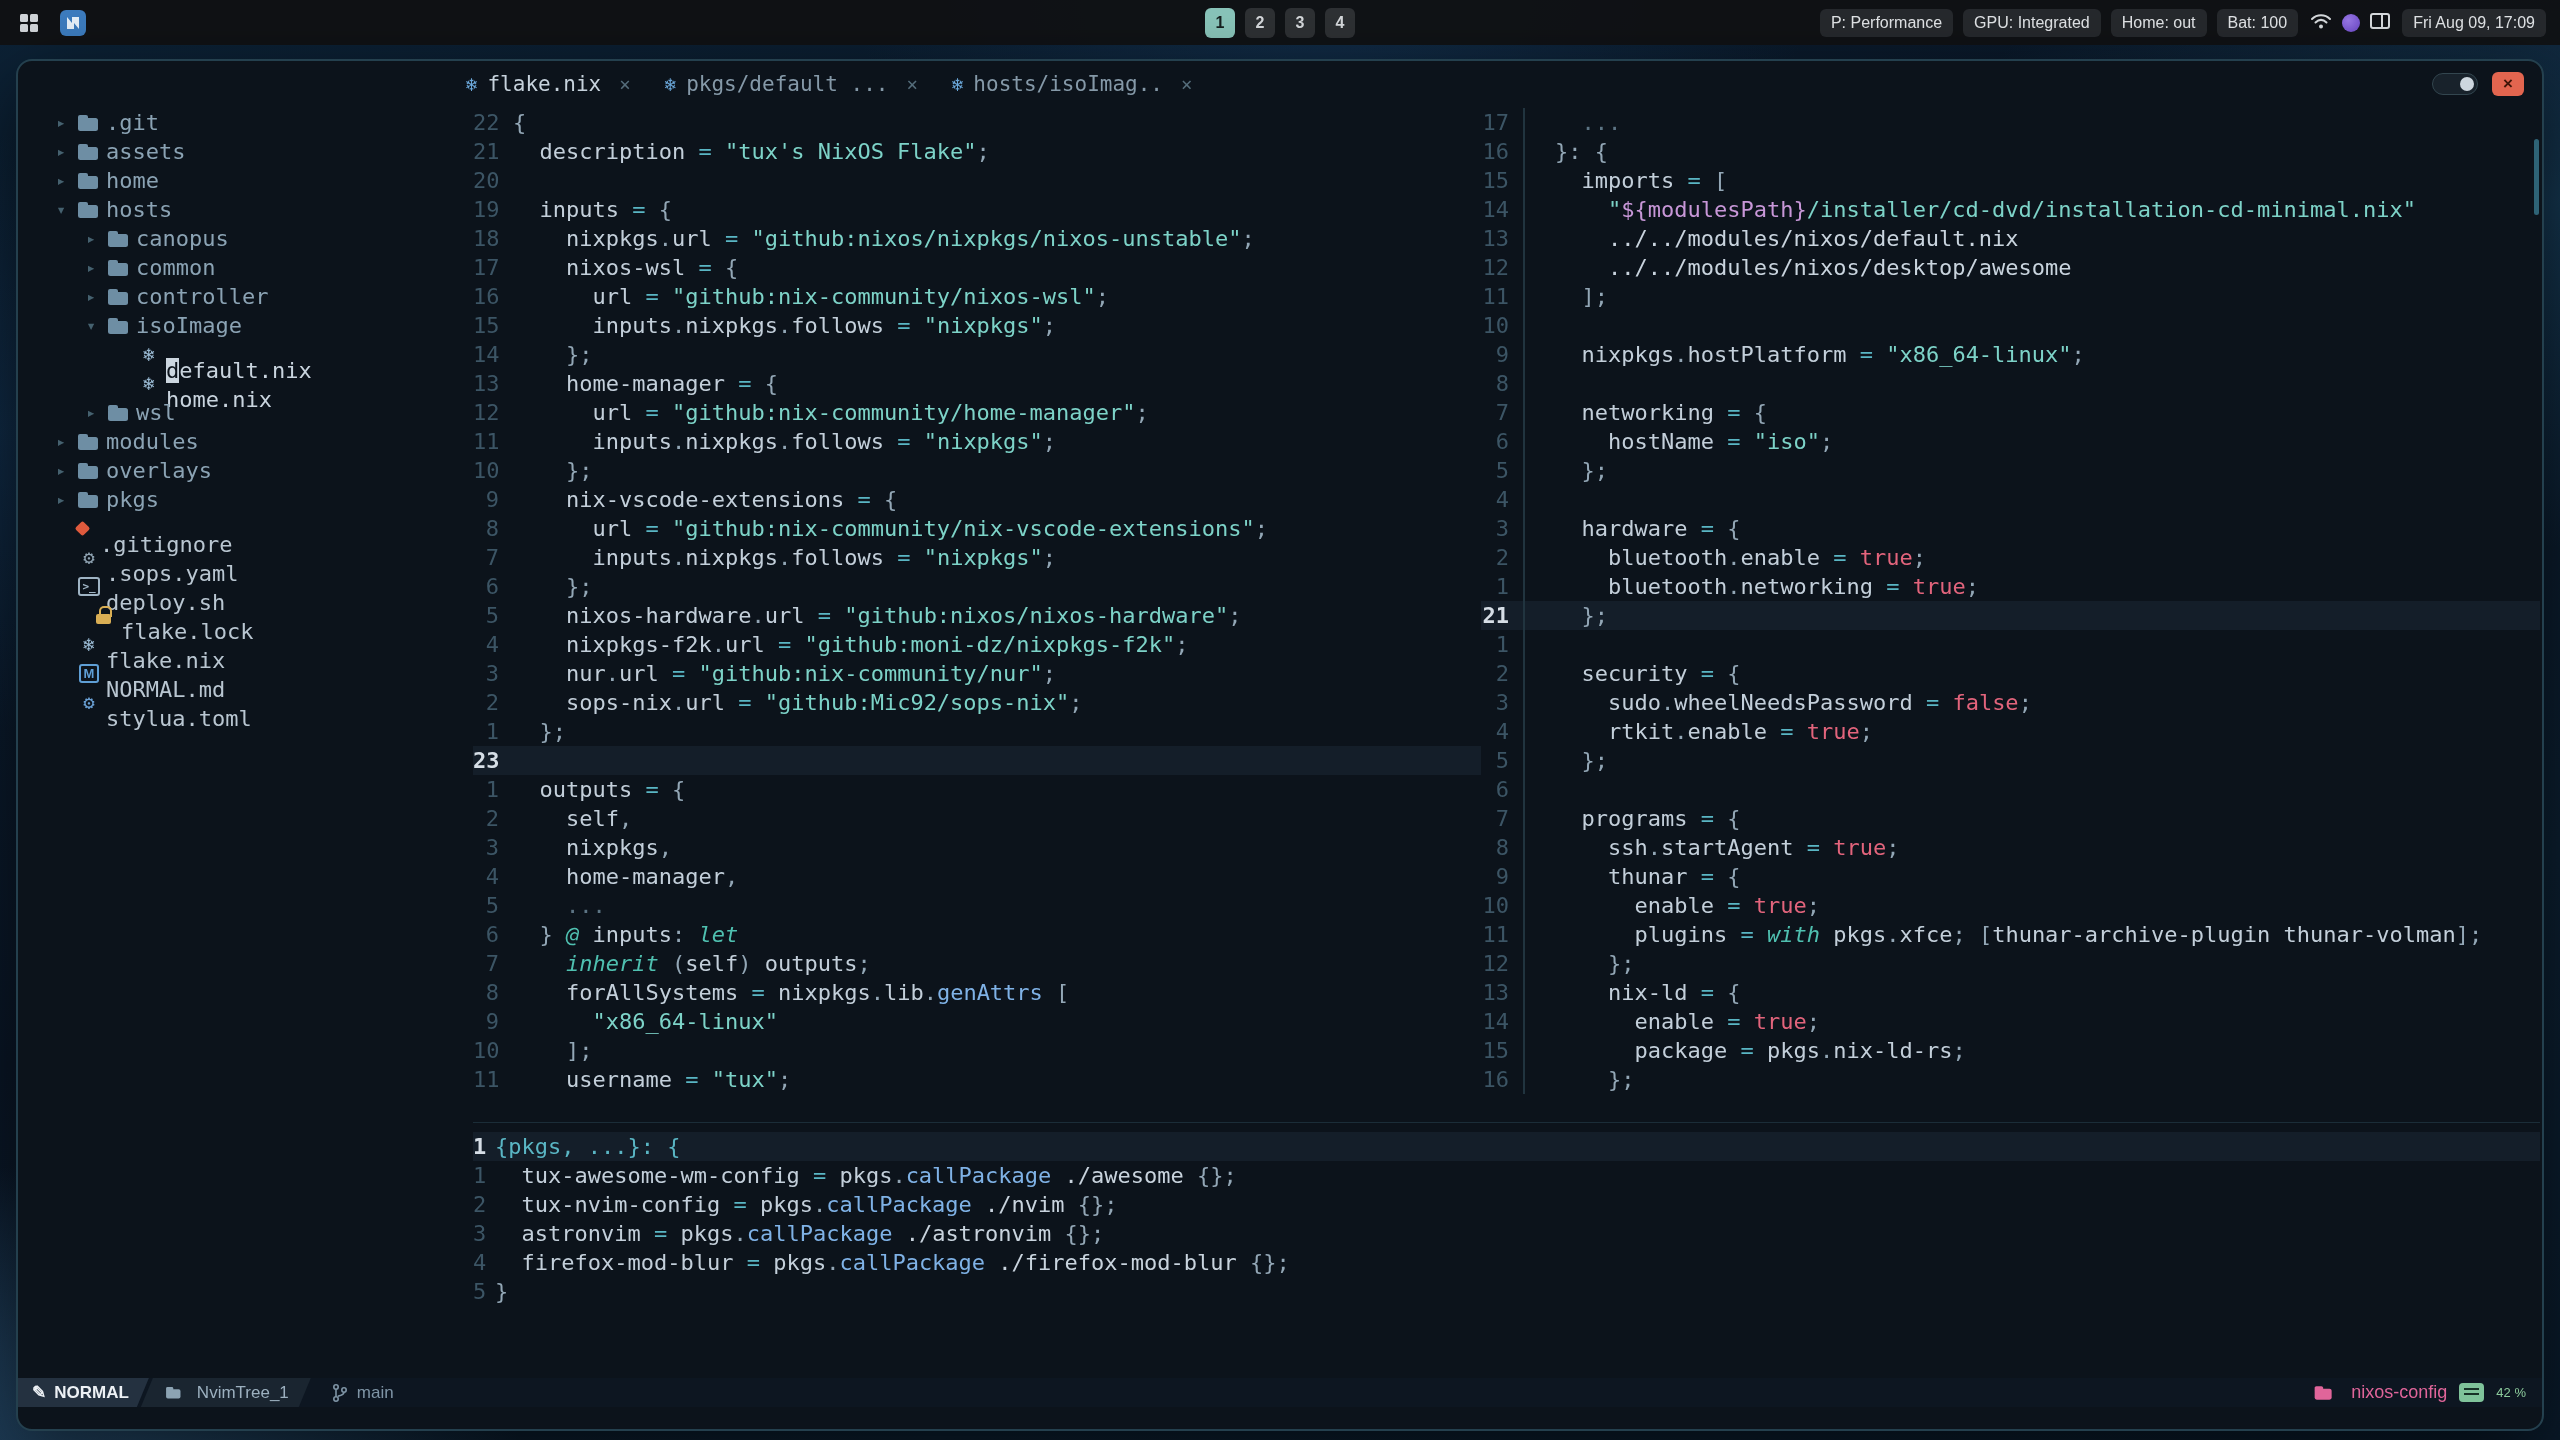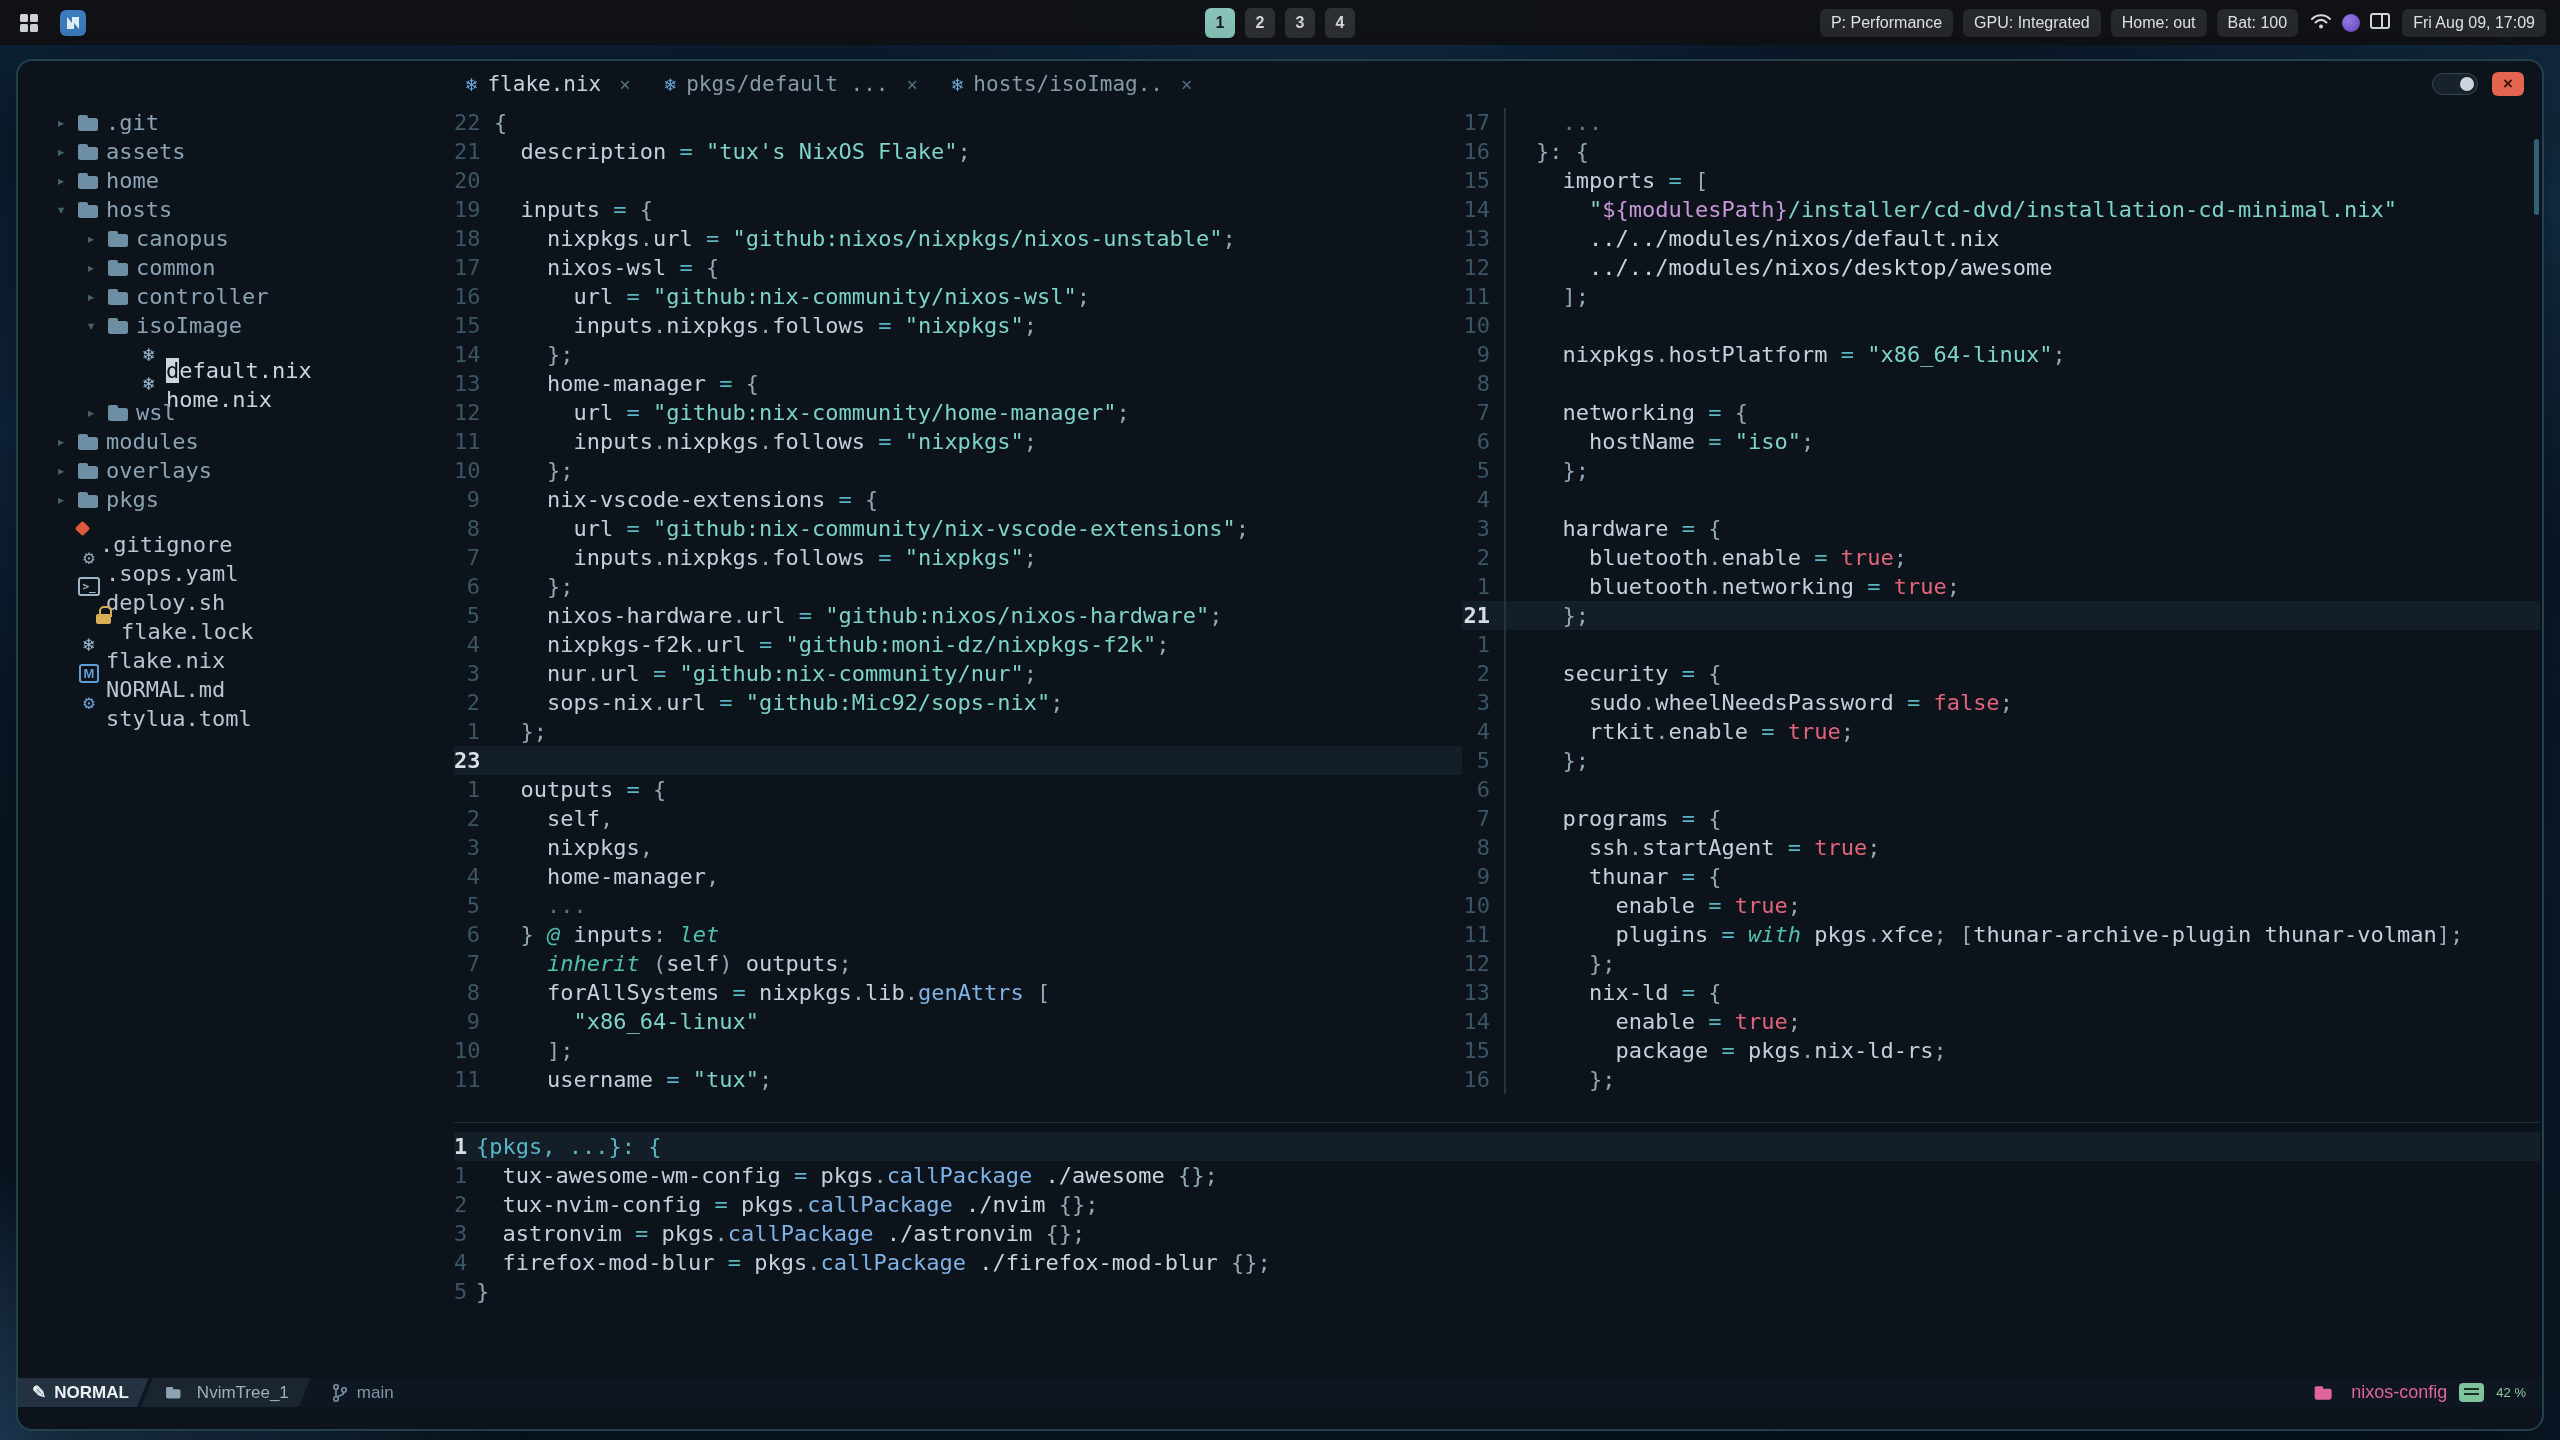--- a/index.html
+++ b/index.html
@@ -80,21 +80,21 @@
   .ic-shell{color:#9fb4c4;}
   .ic-shell::after{content:'>_'; font:bold 11px "DejaVu Sans Mono",monospace; border:2px solid currentColor; border-radius:3px; padding:1px 2px; color:currentColor;}
   .ic-lock{color:#d9ae54;}
   .ic-lock::before{content:''; position:absolute; left:10px; top:5px; width:9px; height:9px; border:2.5px solid currentColor; border-bottom:none; border-radius:5px 5px 0 0;}
   .ic-lock::after{content:''; position:absolute; left:7px; top:13px; width:15px; height:10px; border-radius:2px; background:currentColor;}
   .ic-markdown{color:#5f9fd6;}
   .ic-markdown::after{content:'M'; font:bold 13px "Liberation Sans",sans-serif; border:2px solid currentColor; border-radius:3px; padding:0 3px; color:currentColor;}
 
   
   .editor{position:absolute; left:436px; top:47px; right:2px; bottom:51px; font-size:22px;}
-  .pane{position:absolute;}
+  .pane{position:absolute;margin-left:19px;}
   #pane-flake{left:0; top:0; width:1008px;}
   #pane-iso{left:1008px; top:0; right:0;}
   #pane-pkgs{left:0; top:1014px; right:0; border-top:1px solid #1b2d38; padding-top:9px;}
   .row{display:flex; height:29px; line-height:29px; white-space:pre;}
   .ln{flex:none; width:40px; text-align:right; padding-right:14px; color:#3c5565;}
   #pane-iso .ln{width:42px;}
   #pane-pkgs .ln{width:22px; padding-right:12px;}
   .code{flex:1; min-width:0; white-space:pre;}
   #pane-iso .code{border-left:2px solid #21343f; padding-left:30px;}
   .row.cur{background:#141e29;}

